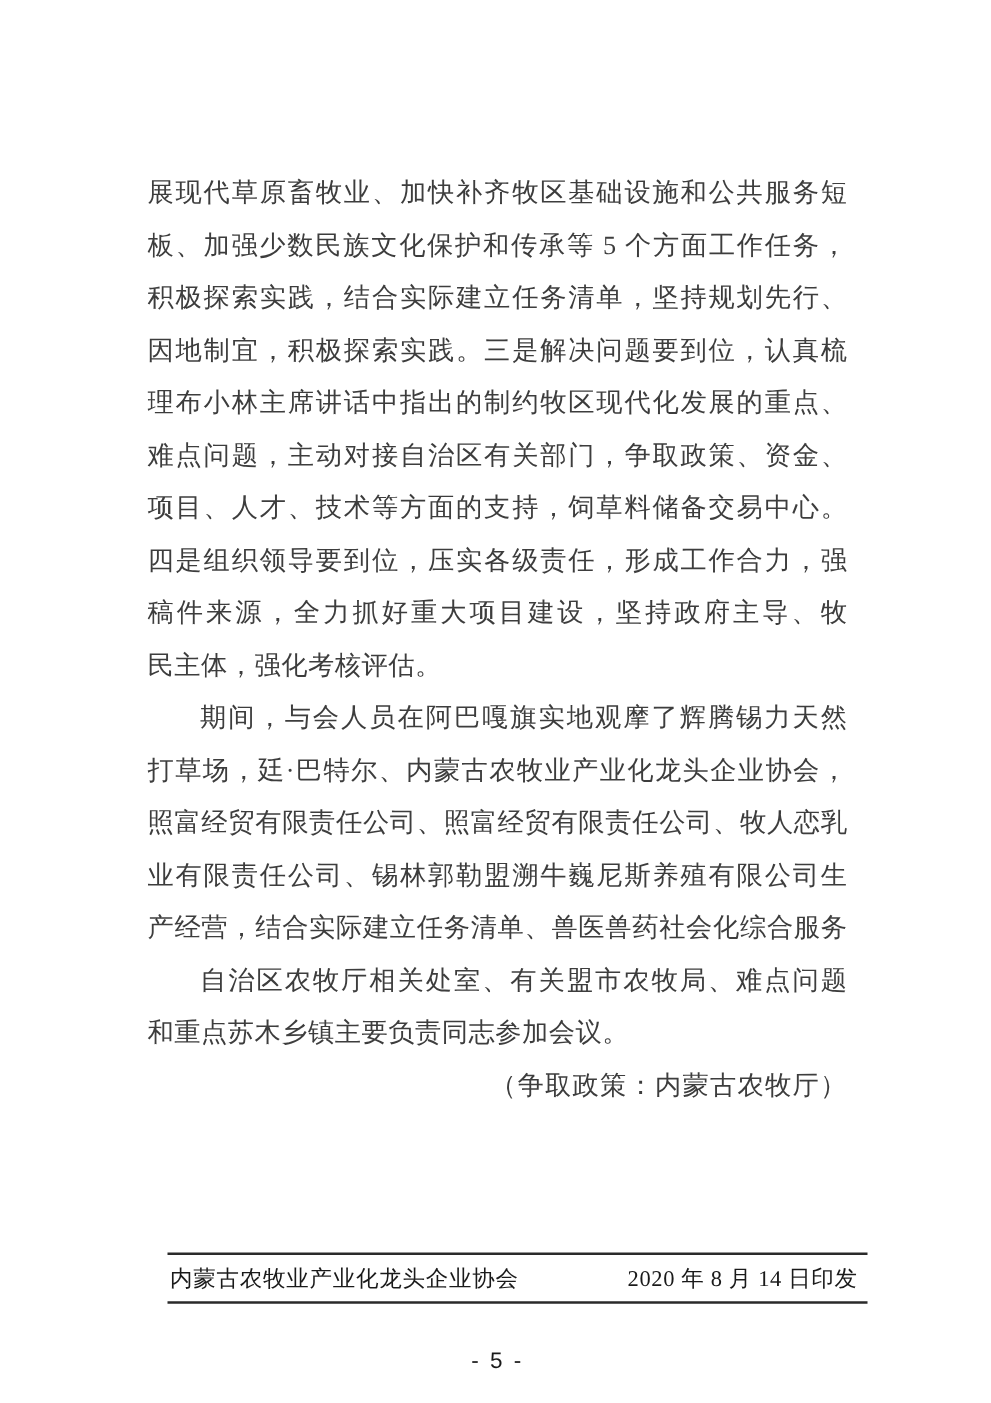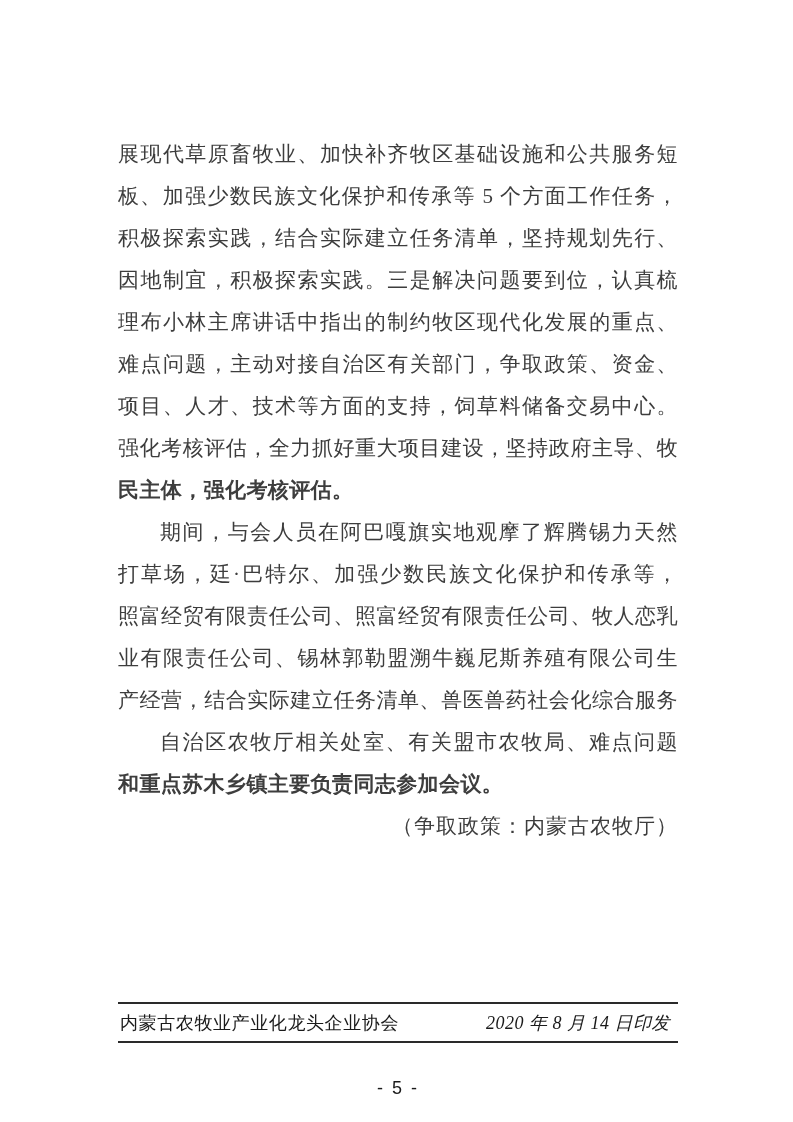--- a/index.html
+++ b/index.html
@@ -35,42 +35,42 @@
     text-align: justify;
     text-align-last: justify;
   }
   .line.justify::after {
     content: "";
     display: inline-block;
     width: 100%;
     height: 0;
   }
   .line.indent { text-indent: 42px; }
-  .line.left   { text-align: left; font-weight: bold; }
+  .line.left   { text-align: left; }
   .line.right  { text-align: right; letter-spacing: 1px; }
 
   
   .colophon {
     position: absolute;
-    left: 118px;
+    left: 134px;
     top: 968px;
     width: 560px;
     box-sizing: border-box;
     height: 41px;
     border-top: 2px solid var(--rule, #2a2a2a);
     border-bottom: 2px solid var(--rule, #2a2a2a);
     display: flex;
     justify-content: space-between;
     align-items: center;
     font-size: 18px;
     color: var(--footer-ink, #1a1a1a);
     padding: 0 8px 0 2px;
   }
   .colophon .issuer { letter-spacing: 0.6px; }
-  .colophon .print-date { letter-spacing: 0.5px; font-style: italic; }
+  .colophon .print-date { letter-spacing: 0.5px; }
 
   .page-number {
     position: absolute;
     left: 118px;
     top: 1044px;
     width: 560px;
     text-align: center;
     font-size: 18px;
     letter-spacing: 2px;
     color: var(--footer-ink, #1a1a1a);
@@ -83,24 +83,25 @@
 <div class="page">
 
   <main class="body-text">
       <div class="line justify">展现代草原畜牧业、加快补齐牧区基础设施和公共服务短</div>
       <div class="line justify">板、加强少数民族文化保护和传承等 5 个方面工作任务，</div>
       <div class="line justify">积极探索实践，结合实际建立任务清单，坚持规划先行、</div>
       <div class="line justify">因地制宜，积极探索实践。三是解决问题要到位，认真梳</div>
       <div class="line justify">理布小林主席讲话中指出的制约牧区现代化发展的重点、</div>
       <div class="line justify">难点问题，主动对接自治区有关部门，争取政策、资金、</div>
       <div class="line justify">项目、人才、技术等方面的支持，饲草料储备交易中心。</div>
-      <div class="line justify">强化考核评估，全力抓好重大项目建设，坚持政府主导、牧</div>
+      <div class="line justify">四是组织领导要到位，压实各级责任，形成工作合力，强</div>
+      <div class="line justify">稿件来源，全力抓好重大项目建设，坚持政府主导、牧</div>
       <div class="line left">民主体，强化考核评估。</div>
       <div class="line justify indent">期间，与会人员在阿巴嘎旗实地观摩了辉腾锡力天然</div>
-      <div class="line justify">打草场，廷·巴特尔、加强少数民族文化保护和传承等，</div>
+      <div class="line justify">打草场，廷·巴特尔、内蒙古农牧业产业化龙头企业协会，</div>
       <div class="line justify">照富经贸有限责任公司、照富经贸有限责任公司、牧人恋乳</div>
       <div class="line justify">业有限责任公司、锡林郭勒盟溯牛巍尼斯养殖有限公司生</div>
       <div class="line justify">产经营，结合实际建立任务清单、兽医兽药社会化综合服务</div>
       <div class="line justify indent">自治区农牧厅相关处室、有关盟市农牧局、难点问题</div>
       <div class="line left">和重点苏木乡镇主要负责同志参加会议。</div>
       <div class="line right">（争取政策：内蒙古农牧厅）</div>
     </main>
 
   <div class="colophon">
     <span class="issuer">内蒙古农牧业产业化龙头企业协会</span>

